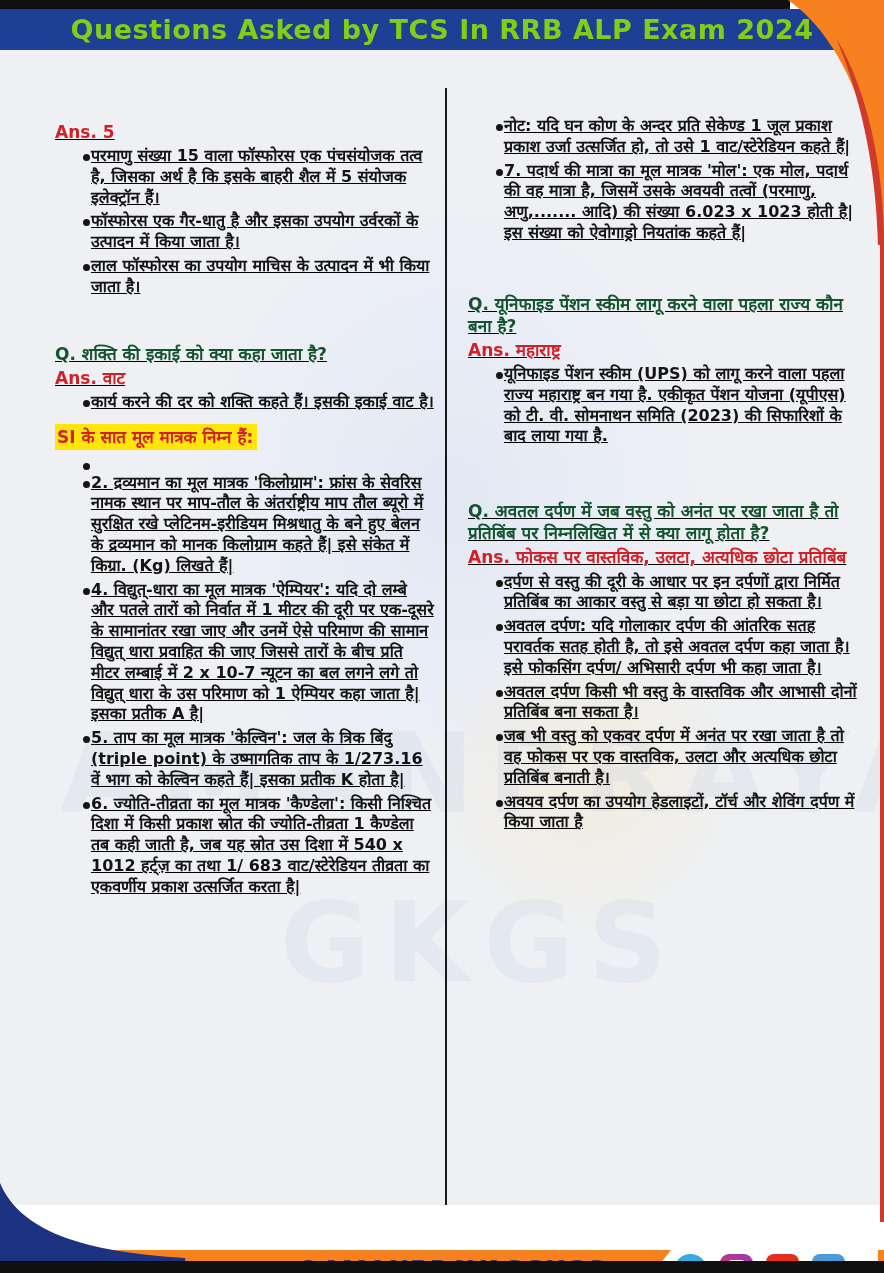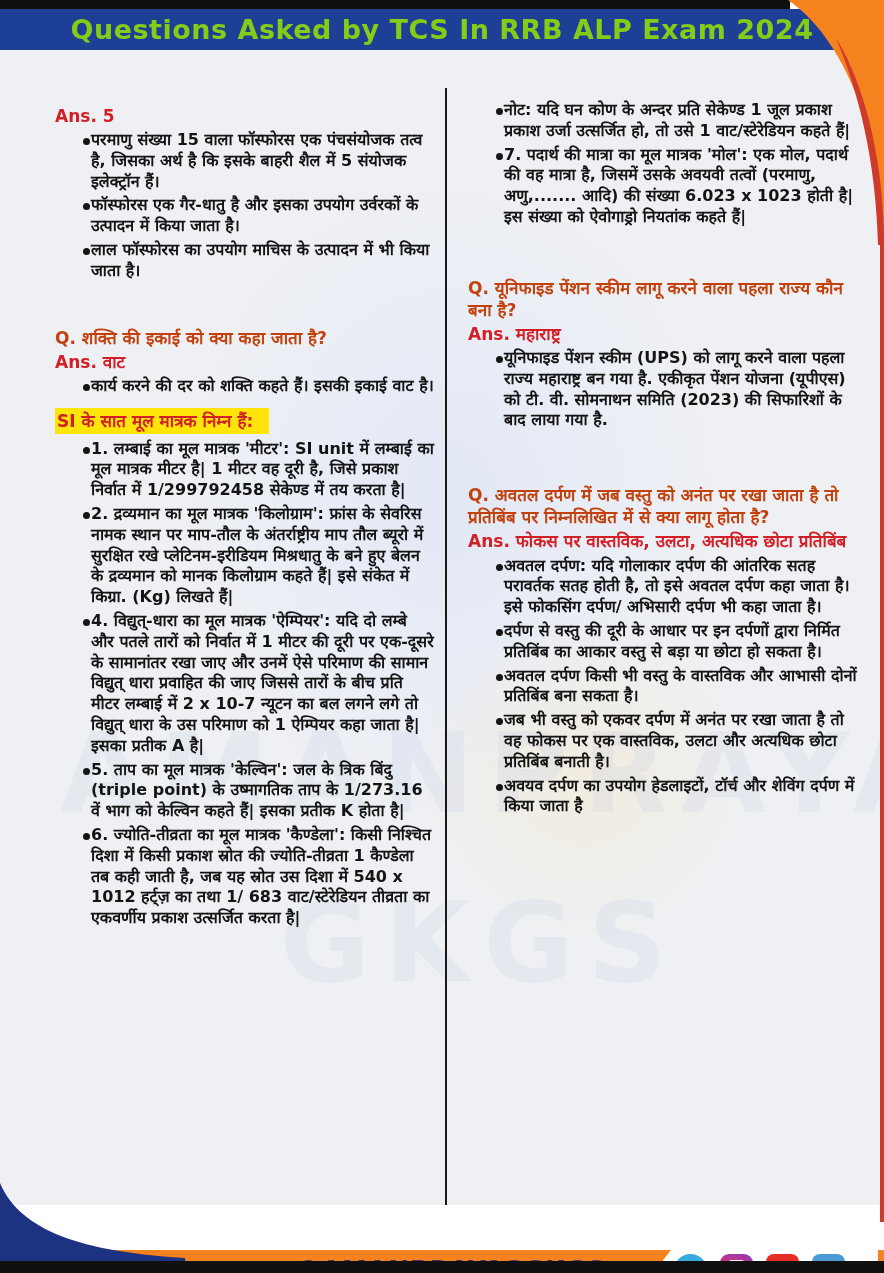--- a/index.html
+++ b/index.html
@@ -24,36 +24,36 @@
   .wm-blob{position:absolute;left:180px;top:130px;width:540px;height:640px;border-radius:50%;
            background:radial-gradient(closest-side,#e2e8f4 0%,#e9edf6 55%,rgba(238,240,243,0) 100%);}
   .wm-blob2{position:absolute;left:420px;top:560px;width:330px;height:330px;border-radius:50%;
            background:radial-gradient(closest-side,#f2ecdf 0%,rgba(238,240,243,0) 100%);}
   .wm-text{position:absolute;font-weight:800;color:#9fb2d6;opacity:.12;letter-spacing:14px;white-space:nowrap;}
   .wm-1{left:60px;top:660px;font-size:110px;}
   .wm-2{left:280px;top:790px;font-size:110px;margin-top:39px;}
 
   .divider{position:absolute;left:445px;top:38px;width:2px;height:1117px;background:#191919;}
 
-  .col{position:absolute;top:0;}
+  .col{position:absolute;top:16px;text-decoration:underline;}
   .col-left{left:55px;width:380px;}
   .col-right{left:468px;width:398px;}
   .pad-top-l{height:53px;}
   .pad-top-r{height:47px;}
 
-  .q{font-size:17px;font-weight:700;color:#c2410c;line-height:1.3;}
+  .q{font-size:17px;font-weight:700;color:#14532d;line-height:1.3;}
   .ans{font-size:17px;font-weight:700;color:#d31f26;line-height:1.3;margin:2px 0;}
   .gap-a{height:42px;} .gap-b{height:46px;} .gap-c{height:50px;}
 
   .blist{list-style:none;margin:2px 0 0 0;padding:0;}
   .blist li{display:flex;gap:1px;padding-left:28px;margin:3px 0;}
   .dot{flex:0 0 auto;width:7px;height:7px;border-radius:50%;background:#151515;margin-top:8px;}
   .btext{font-size:16px;font-weight:700;color:#141414;line-height:1.3;}
 
-  .hl{display:inline-block;background:#ffe50a;padding:1px 16px 2px 2px;margin:8px 0 2px 0;}
+  .hl{display:inline-block;background:#ffe50a;padding:1px 4px 2px 2px;margin:8px 0 2px 0;}
   .hl-text{font-size:17px;font-weight:700;color:#d31f26;}
 
   
   .footer{position:absolute;left:0;top:1222px;width:884px;height:40px;background:#f5821f;z-index:4;margin-top:28px;}
   .footer-text{position:absolute;left:90px;top:5px;width:560px;text-align:center;
                font-size:25px;font-weight:700;color:#463366;letter-spacing:1px;}
   .social-panel{position:absolute;top:0;right:6px;width:238px;height:40px;background:#ffffff;
                 clip-path:polygon(13% 0,100% 0,100% 100%,0 100%);
                 display:flex;align-items:center;justify-content:center;gap:13px;}
   .icon{width:33px;height:33px;display:flex;align-items:center;justify-content:center;cursor:pointer;}
@@ -128,21 +128,20 @@
           </li>
       </ul>
 
       <div class="hl">
         <span class="hl-text">SI के सात मूल मात्रक निम्न हैं:</span>
       </div>
 
       <ul class="blist">
         <li>
             <span class="dot"></span>
-            <span class="btext">1. लम्बाई का मूल मात्रक 'मीटर': SI unit में लम्बाई का मूल मात्रक मीटर है| 1 मीटर वह दूरी है, जिसे प्रकाश निर्वात में 1/299792458 सेकेण्ड में तय करता है|</span>
           </li>
         <li>
             <span class="dot"></span>
             <span class="btext">2. द्रव्यमान का मूल मात्रक 'किलोग्राम': फ्रांस के सेवरिस नामक स्थान पर माप-तौल के अंतर्राष्ट्रीय माप तौल ब्यूरो में सुरक्षित रखे प्लेटिनम-इरीडियम मिश्रधातु के बने हुए बेलन के द्रव्यमान को मानक किलोग्राम कहते हैं| इसे संकेत में किग्रा. (Kg) लिखते हैं|</span>
           </li>
         <li>
             <span class="dot"></span>
             <span class="btext">4. विद्युत्-धारा का मूल मात्रक 'ऐम्पियर': यदि दो लम्बे और पतले तारों को निर्वात में 1 मीटर की दूरी पर एक-दूसरे के सामानांतर रखा जाए और उनमें ऐसे परिमाण की सामान विद्युत् धारा प्रवाहित की जाए जिससे तारों के बीच प्रति मीटर लम्बाई में 2 x 10-7 न्यूटन का बल लगने लगे तो विद्युत् धारा के उस परिमाण को 1 ऐम्पियर कहा जाता है| इसका प्रतीक A है|</span>
           </li>
         <li>
@@ -181,25 +180,25 @@
           </li>
       </ul>
 
       <div class="gap-c"></div>
 
       <div class="q">Q. अवतल दर्पण में जब वस्तु को अनंत पर रखा जाता है तो प्रतिबिंब पर निम्नलिखित में से क्या लागू होता है?</div>
       <div class="ans">Ans. फोकस पर वास्तविक, उलटा, अत्यधिक छोटा प्रतिबिंब</div>
       <ul class="blist">
         <li>
             <span class="dot"></span>
+            <span class="btext">दर्पण से वस्तु की दूरी के आधार पर इन दर्पणों द्वारा निर्मित प्रतिबिंब का आकार वस्तु से बड़ा या छोटा हो सकता है।</span>
+          </li>
+        <li>
+            <span class="dot"></span>
             <span class="btext">अवतल दर्पण: यदि गोलाकार दर्पण की आंतरिक सतह परावर्तक सतह होती है, तो इसे अवतल दर्पण कहा जाता है। इसे फोकसिंग दर्पण/ अभिसारी दर्पण भी कहा जाता है।</span>
-          </li>
-        <li>
-            <span class="dot"></span>
-            <span class="btext">दर्पण से वस्तु की दूरी के आधार पर इन दर्पणों द्वारा निर्मित प्रतिबिंब का आकार वस्तु से बड़ा या छोटा हो सकता है।</span>
           </li>
         <li>
             <span class="dot"></span>
             <span class="btext">अवतल दर्पण किसी भी वस्तु के वास्तविक और आभासी दोनों प्रतिबिंब बना सकता है।</span>
           </li>
         <li>
             <span class="dot"></span>
             <span class="btext">जब भी वस्तु को एकवर दर्पण में अनंत पर रखा जाता है तो वह फोकस पर एक वास्तविक, उलटा और अत्यधिक छोटा प्रतिबिंब बनाती है।</span>
           </li>
         <li>

